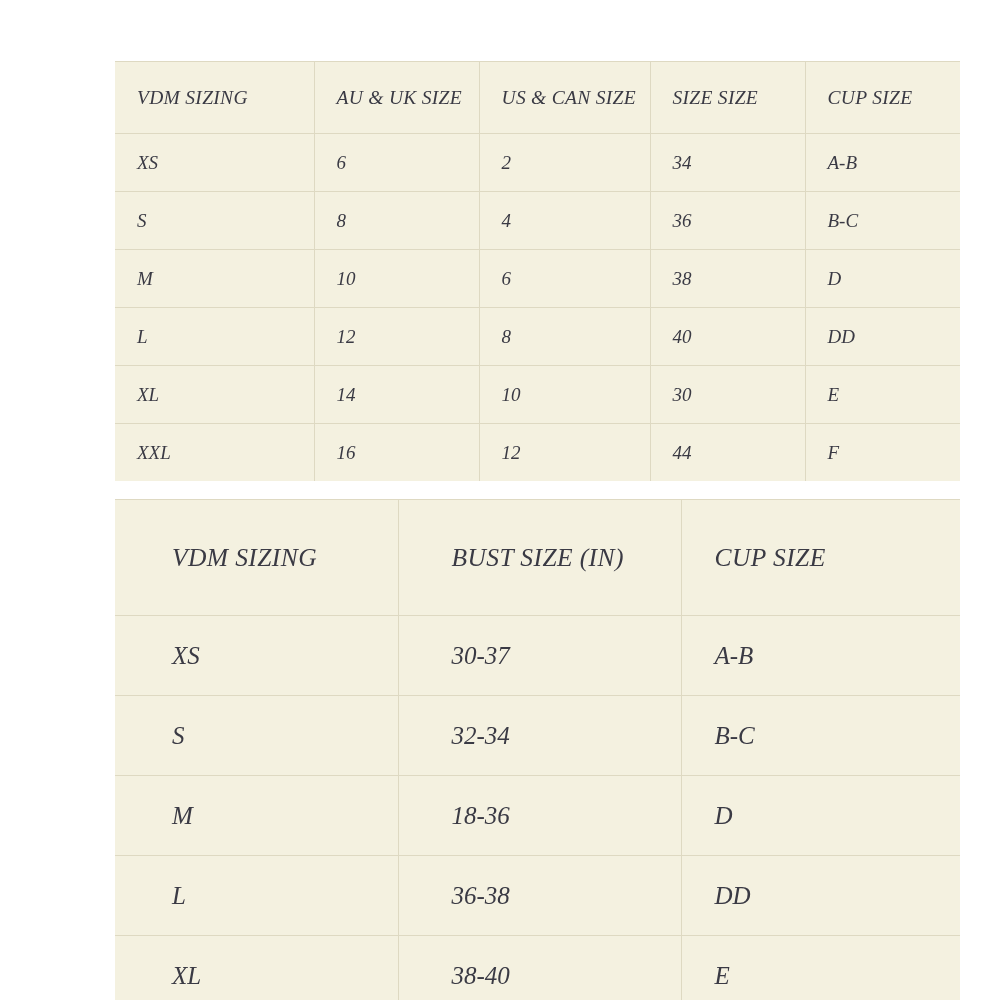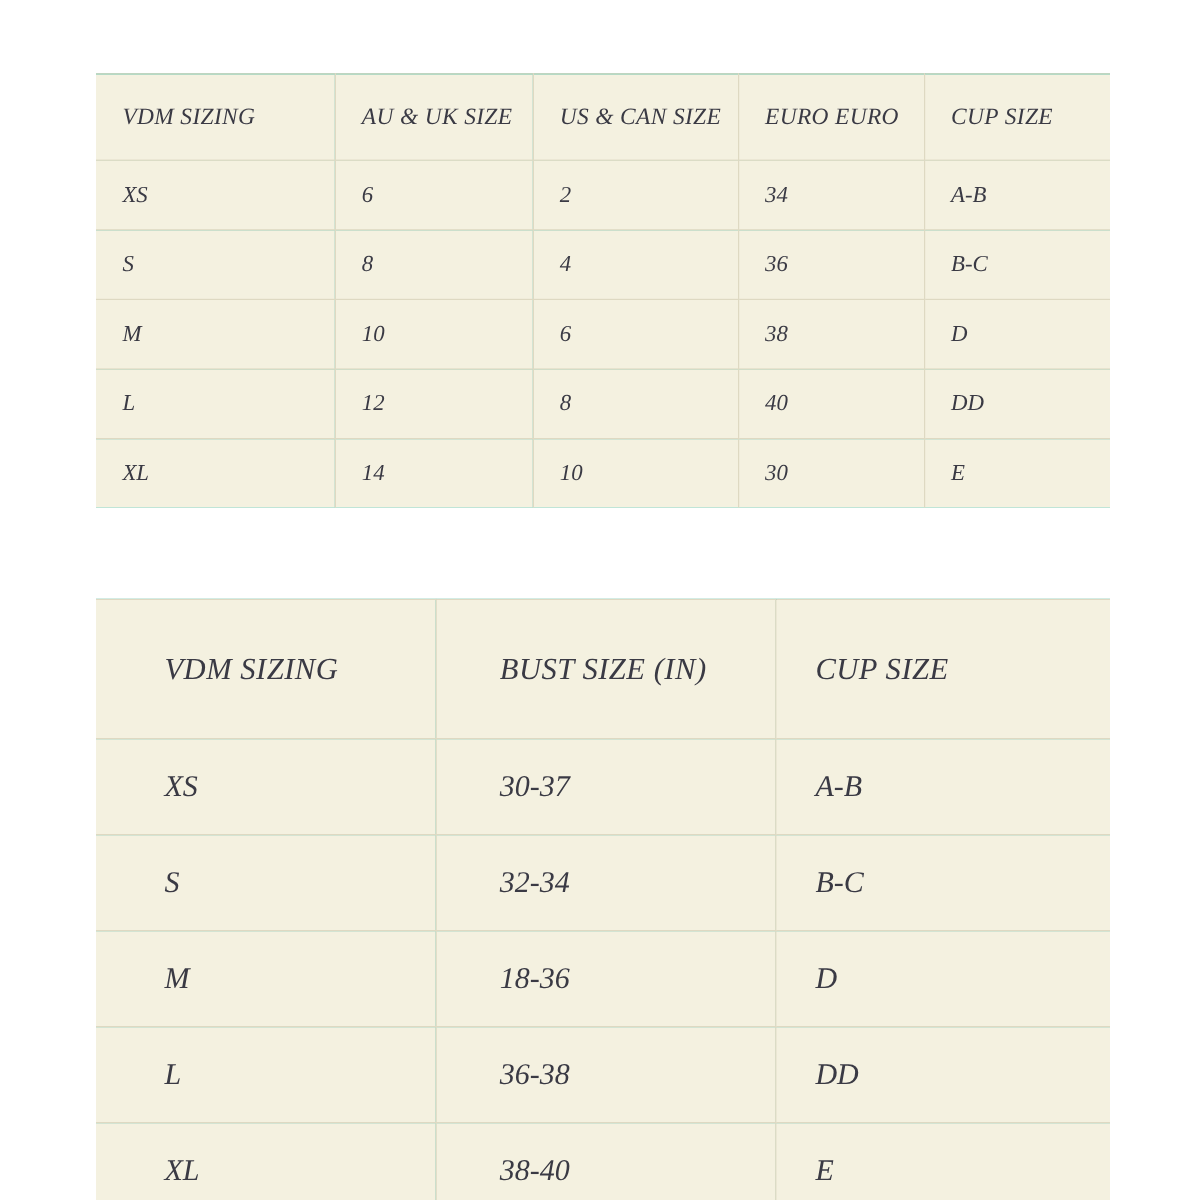--- a/index.html
+++ b/index.html
@@ -23,22 +23,23 @@
   
   .table1-wrap {
     position: absolute;
     left: 80px;
     top: 61px;
     width: 845px;
   }
   table.sizing {
     border-collapse: collapse;
     table-layout: fixed;
-    background: #14b8a6;
+    background: #4c1d95;
     width: 100%;
+    margin-left: 35px;
   }
   table.sizing td, table.sizing th {
     border: 1px solid #ded9c2;
     font-style: italic;
     font-weight: normal;
     color: #3a3a44;
     text-align: left;
     vertical-align: middle;
     background: #f4f1e0;
   }
@@ -112,21 +113,21 @@
           <col class="c2">
           <col class="c3">
           <col class="c4">
           <col class="c5">
       </colgroup>
       <thead>
         <tr>
           <th class="col1">VDM  SIZING</th>
           <th>AU &amp; UK SIZE</th>
           <th>US &amp; CAN SIZE</th>
-          <th>EURO EURO</th>
+          <th>SIZE SIZE</th>
           <th>CUP SIZE</th>
         </tr>
       </thead>
       <tbody>
         <tr>
           <td class="col1">XS</td>
           <td>6</td>
           <td>2</td>
           <td>34</td>
           <td>A-B</td>
@@ -151,20 +152,27 @@
           <td>8</td>
           <td>40</td>
           <td>DD</td>
         </tr>
         <tr>
           <td class="col1">XL</td>
           <td>14</td>
           <td>10</td>
           <td>30</td>
           <td>E</td>
+        </tr>
+        <tr>
+          <td class="col1">XXL</td>
+          <td>16</td>
+          <td>12</td>
+          <td>44</td>
+          <td>F</td>
         </tr>
       </tbody>
     </table>
   </div>
 
   <div class="table2-wrap">
     <table class="sizing t2">
       <colgroup>
         <col class="d1">
           <col class="d2">

